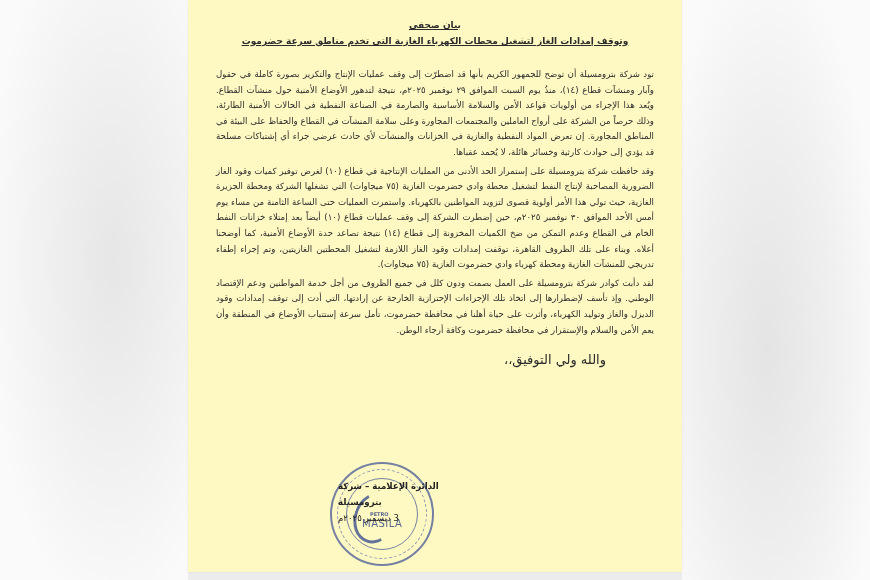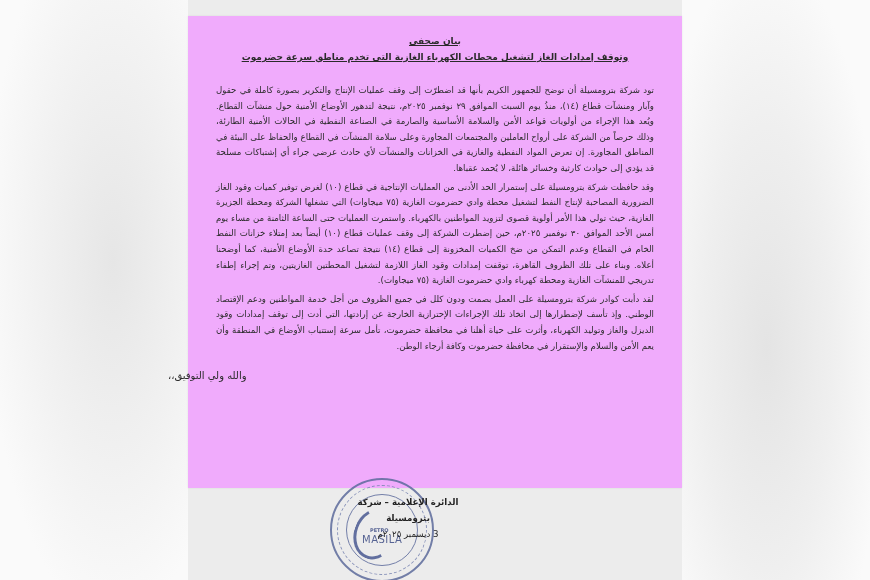--- a/index.html
+++ b/index.html
@@ -11,44 +11,44 @@
     }
     .bg-blur-left {
       position: absolute; left: 0; top: 0; width: 188px; height: 580px;
       background: radial-gradient(ellipse at 60% 45%, #e6e6e6 0%, #f1f1f1 45%, #fafafa 80%);
     }
     .bg-blur-right {
       position: absolute; right: 0; top: 0; width: 188px; height: 580px;
       background: radial-gradient(ellipse at 45% 60%, #e4e4e4 0%, #efefef 45%, #fafafa 80%);
     }
     .page {
-      position: absolute; left: 188px; top: 16px; width: 494px; height: 472px;
-      background: #f0abfc;
+      position: absolute; left: 188px; top: 0; width: 494px; height: 572px;
+      background: #fef9c3;
       box-shadow: 0 0 2px rgba(0,0,0,0.08);
     }
     .doc {
       position: absolute; left: 28px; top: 18px; width: 438px;
       direction: rtl; text-align: justify;
       color: #2b2b2b;
       font-size: 8.6px; line-height: 15.6px;
     }
     .heading {
       text-align: center; font-weight: bold; font-size: 9px; line-height: 15px;
       text-decoration: underline; margin: 0;
     }
     .heading.first { margin-bottom: 1px; }
     .para { margin: 0; text-align-last: right; }
     .para + .para { margin-top: 3px; }
     .headings { margin-bottom: 18px; }
     .closing {
-      text-align: left; margin-top: 14px; font-size: 10px;
+      text-align: right; margin-top: 14px; font-size: 13px;
       position: relative; left: -48px;
     }
     .signature {
-      position: absolute; left: 150px; top: 478px; direction: rtl; text-align: center;
+      position: absolute; left: 150px; top: 478px; direction: rtl; text-align: left;
       font-size: 8.6px; color: #222; line-height: 16px; width: 140px;
     }
     .signature .dept { font-weight: bold; }
     .stamp {
       position: absolute; left: 142px; top: 462px; width: 104px; height: 104px;
       border-radius: 50%;
       border: 2px solid #5d6b9c;
       box-sizing: border-box;
       opacity: 0.85;
     }

